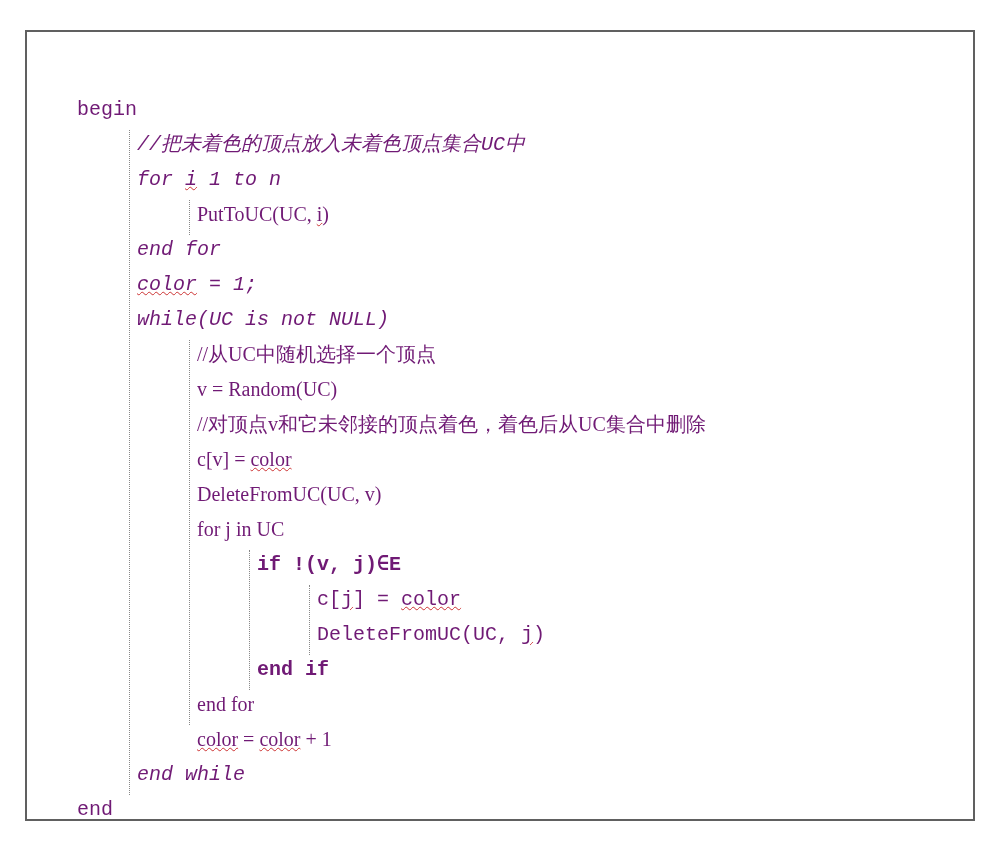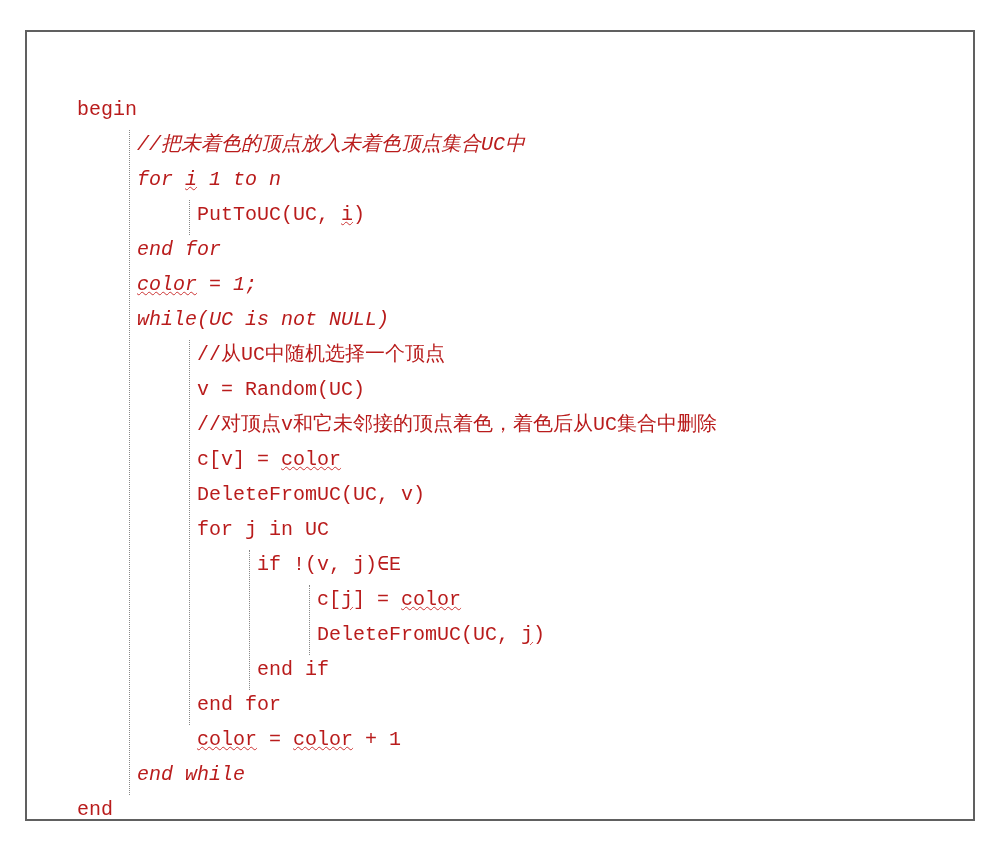--- a/index.html
+++ b/index.html
@@ -17,32 +17,34 @@
     .outer-border {
       width: 100%;
       height: 100%;
       border: 2px solid #606060;
       padding: 60px 50px 40px 50px;
       position: relative;
     }
     .code-block {
       font-size: 20px;
       line-height: 35px;
-      color: #b91c1c;
+      color: #701a75;
       white-space: pre;
     }
     .indent-1 {
       padding-left: 60px;
       font-style: italic;
     }
     .indent-2 {
       padding-left: 120px;
+      font-family: Liberation Serif, serif;
     }
     .indent-3 {
       padding-left: 180px;
+      font-weight: bold;
     }
     .indent-4 {
       padding-left: 240px;
     }
     .line {
       display: block;
       position: relative;
     }
     .wavy {
       text-decoration-line: underline;

